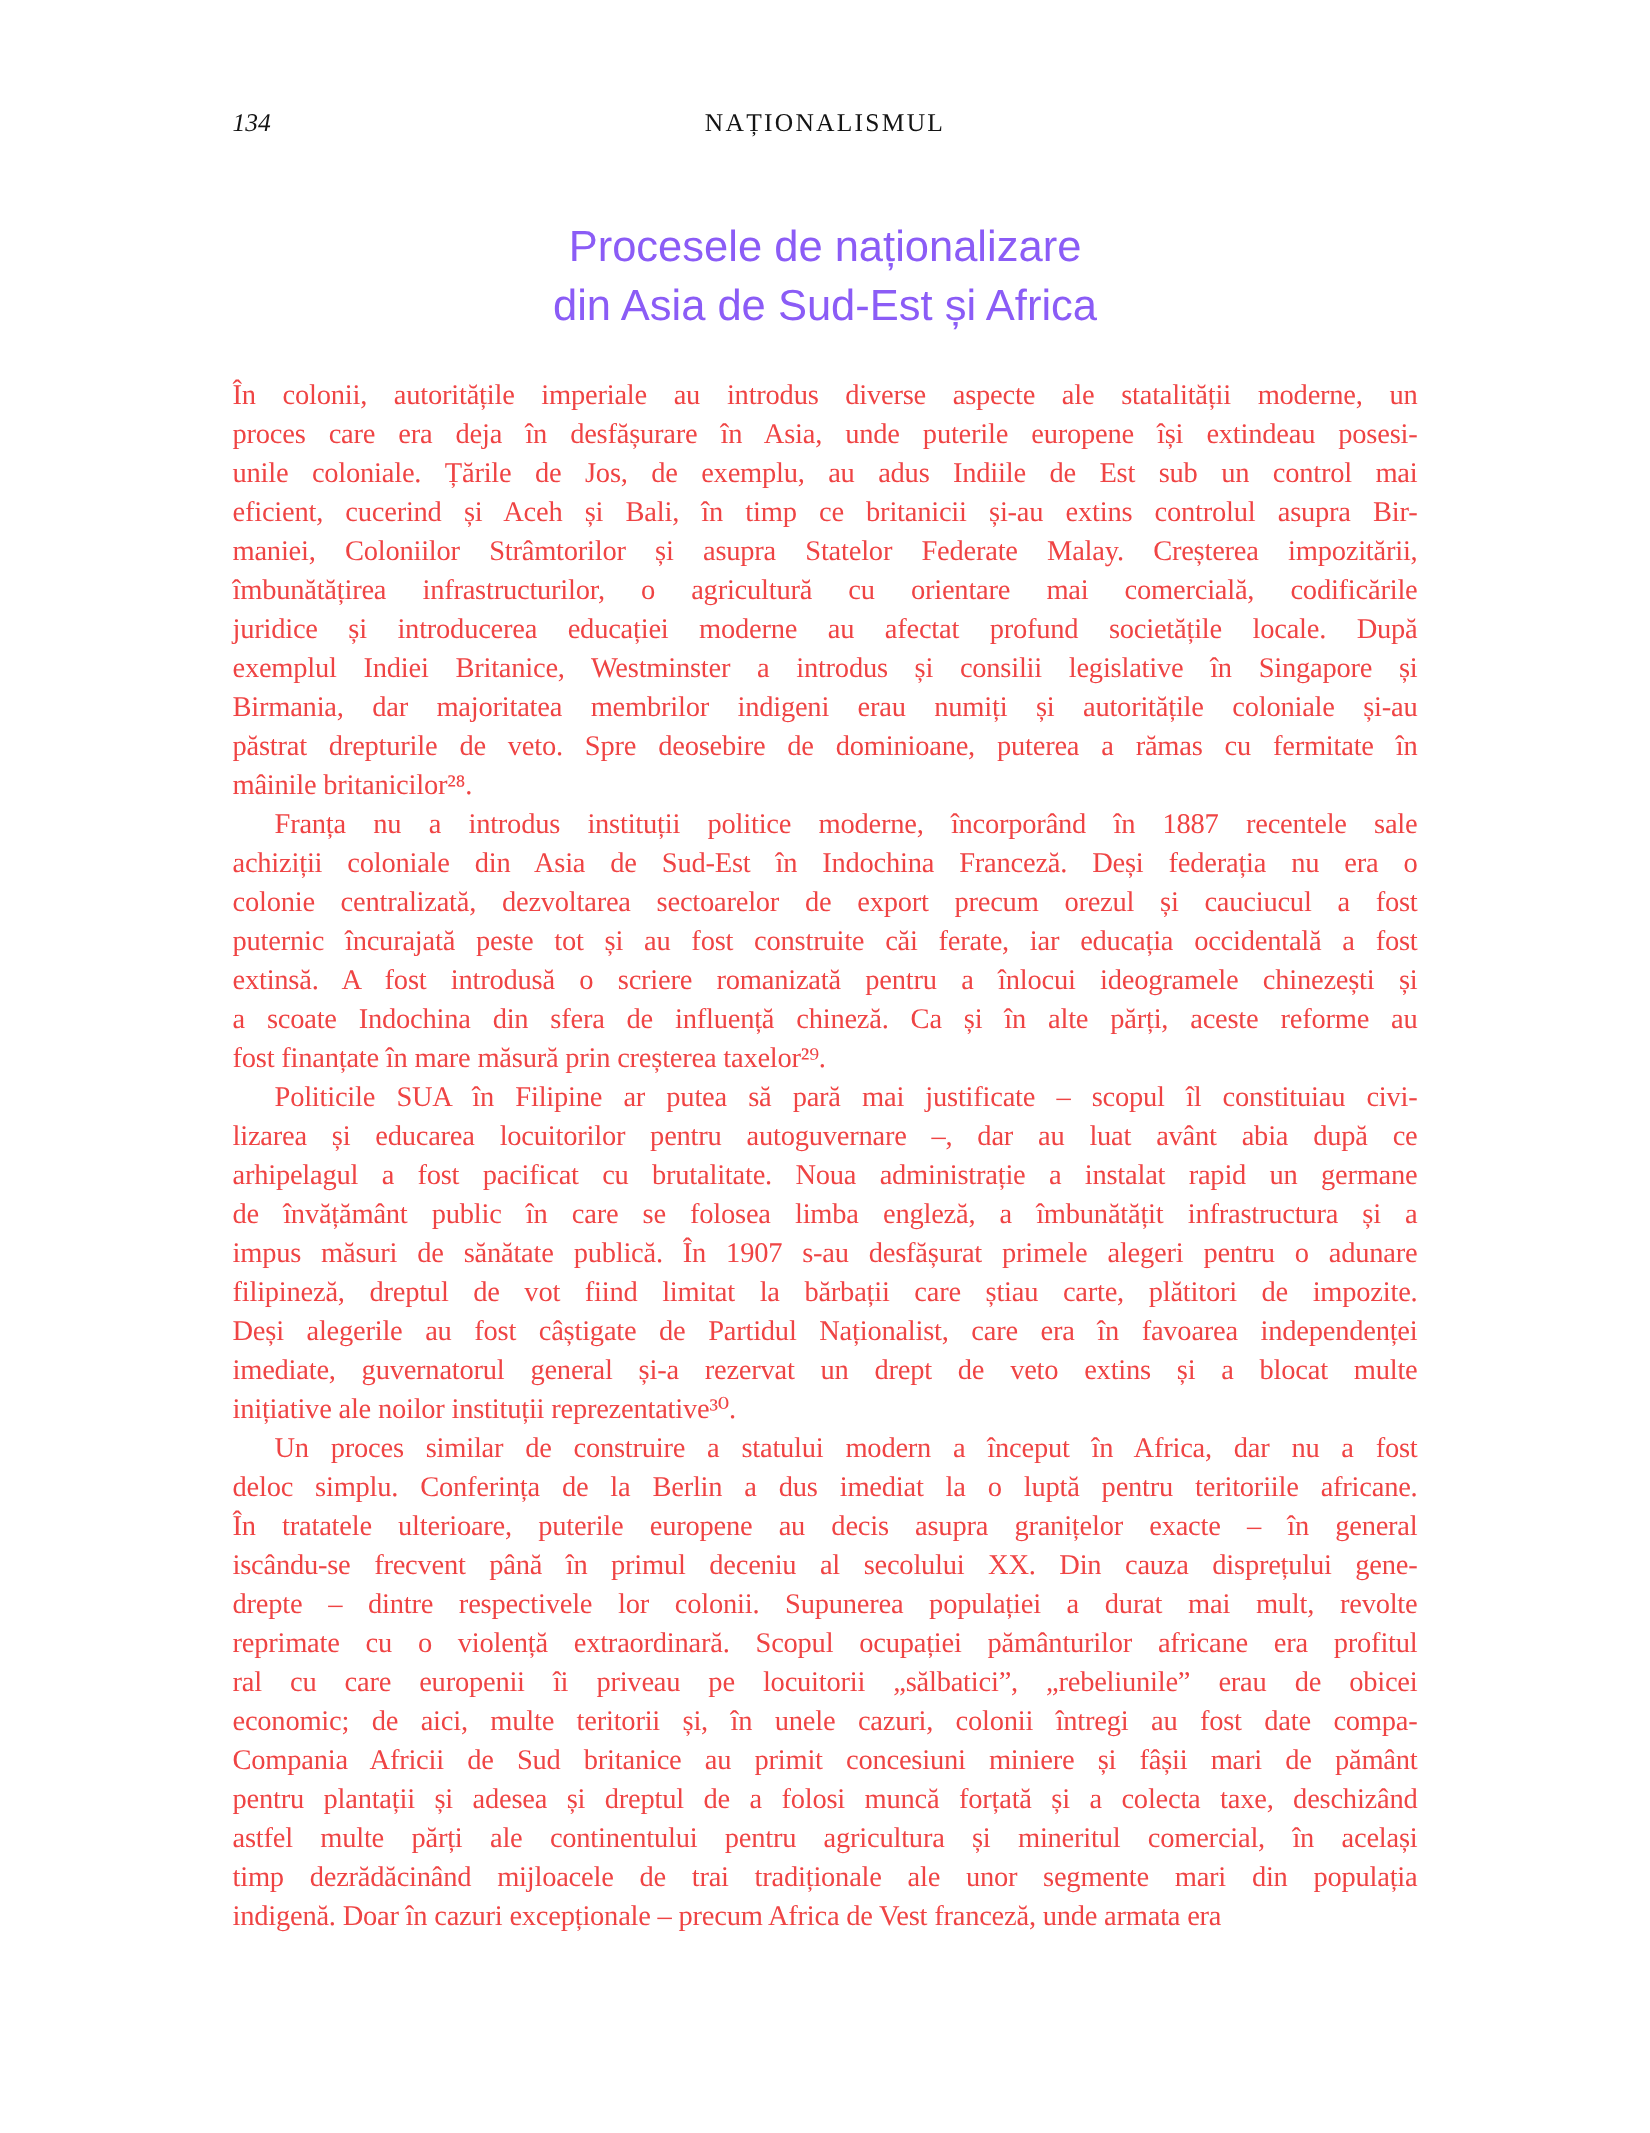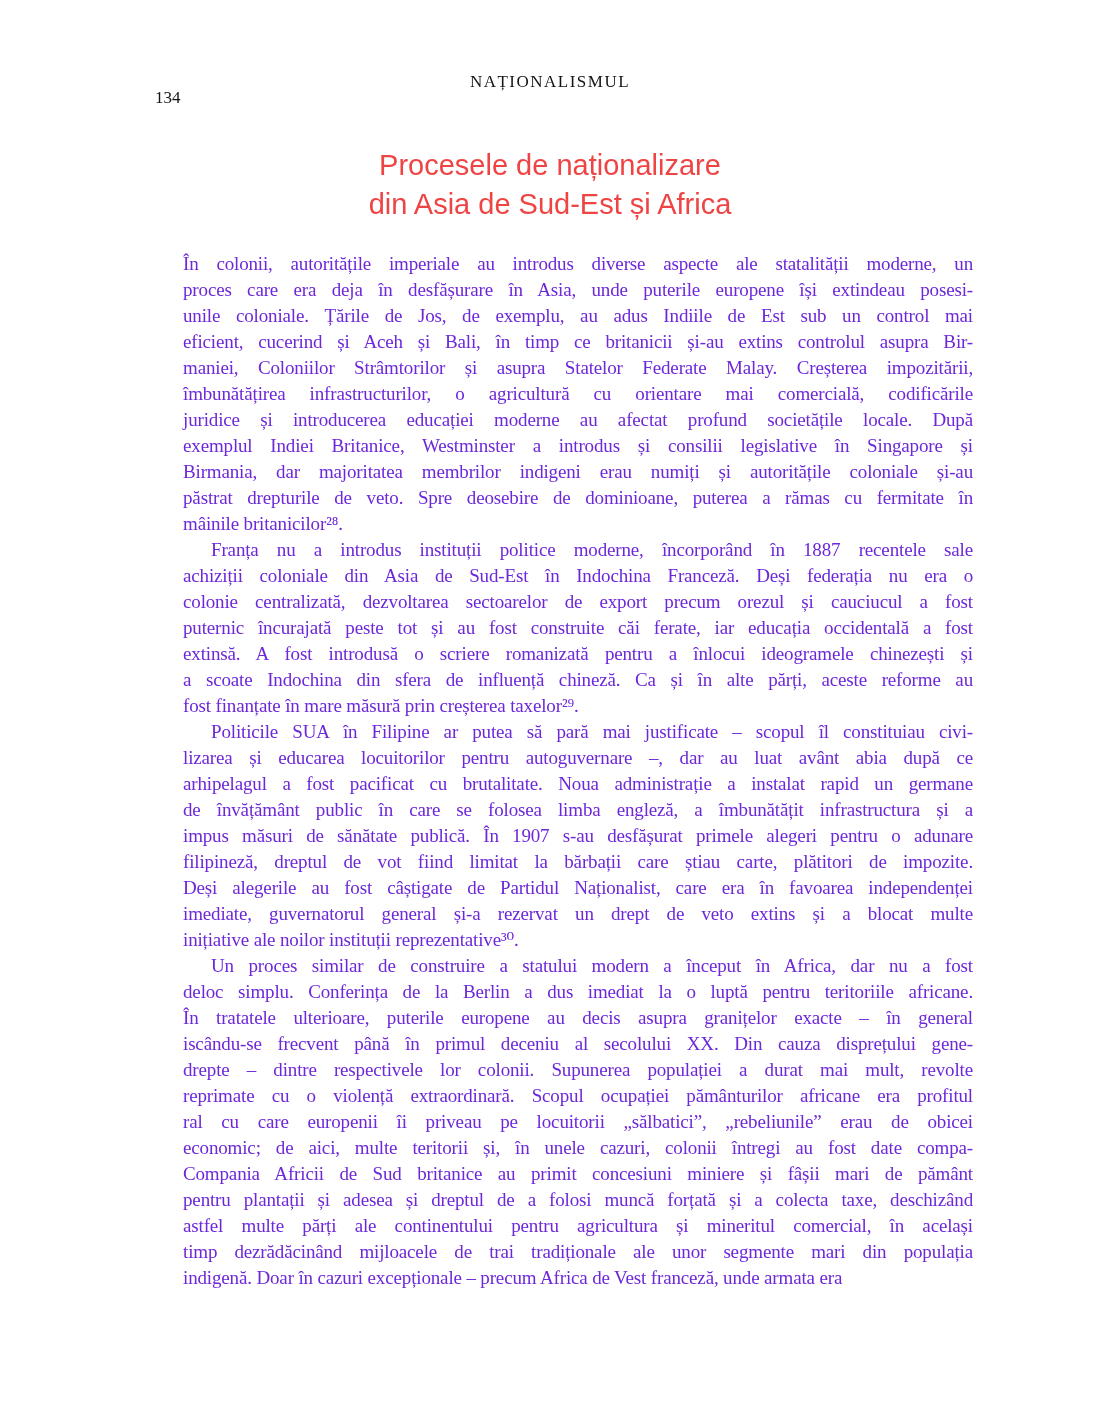--- a/index.html
+++ b/index.html
@@ -22,53 +22,53 @@
     left: 155px;
     width: 790px;
     height: 24px;
     font-family: "Liberation Serif", "DejaVu Serif", serif;
     font-size: 17px;
     line-height: 24px;
   }
   .page-num {
     position: absolute;
     left: 0;
-    top: 16px;
+    top: 0;
+    font-style: italic;
   }
   .head-title {
     display: block;
     text-align: center;
     letter-spacing: 1.5px;
   }
   .chapter-title {
     position: absolute;
     top: 146px;
     left: 155px;
     width: 790px;
     margin: 0;
     font-family: "Liberation Sans", "DejaVu Sans", sans-serif;
     font-weight: 400;
     font-size: 29px;
     line-height: 39px;
     text-align: center;
-    color: #ef4444;
+    color: #8b5cf6;
   }
   .chapter-title .title-line {
     display: block;
   }
   .body-text {
     position: absolute;
     top: 251px;
     left: 155px;
     width: 790px;
     font-family: "Liberation Serif", "DejaVu Serif", serif;
     font-size: 19px;
     letter-spacing: -0.15px;
-    color: #6d28d9;
-    margin-left: 28px;
+    color: #ef4444;
   }
   .line {
     height: 26px;
     line-height: 26px;
     white-space: nowrap;
     text-align: left;
   }
   .line.jl {
     text-align: justify;
     text-align-last: justify;

